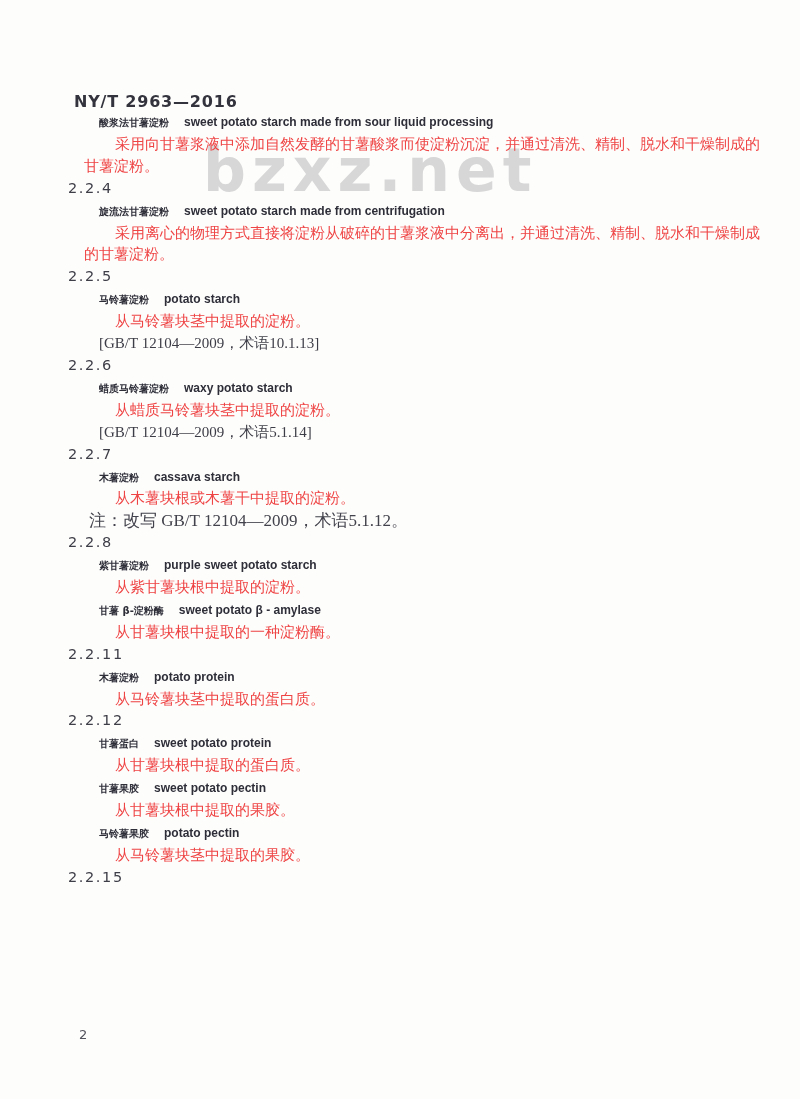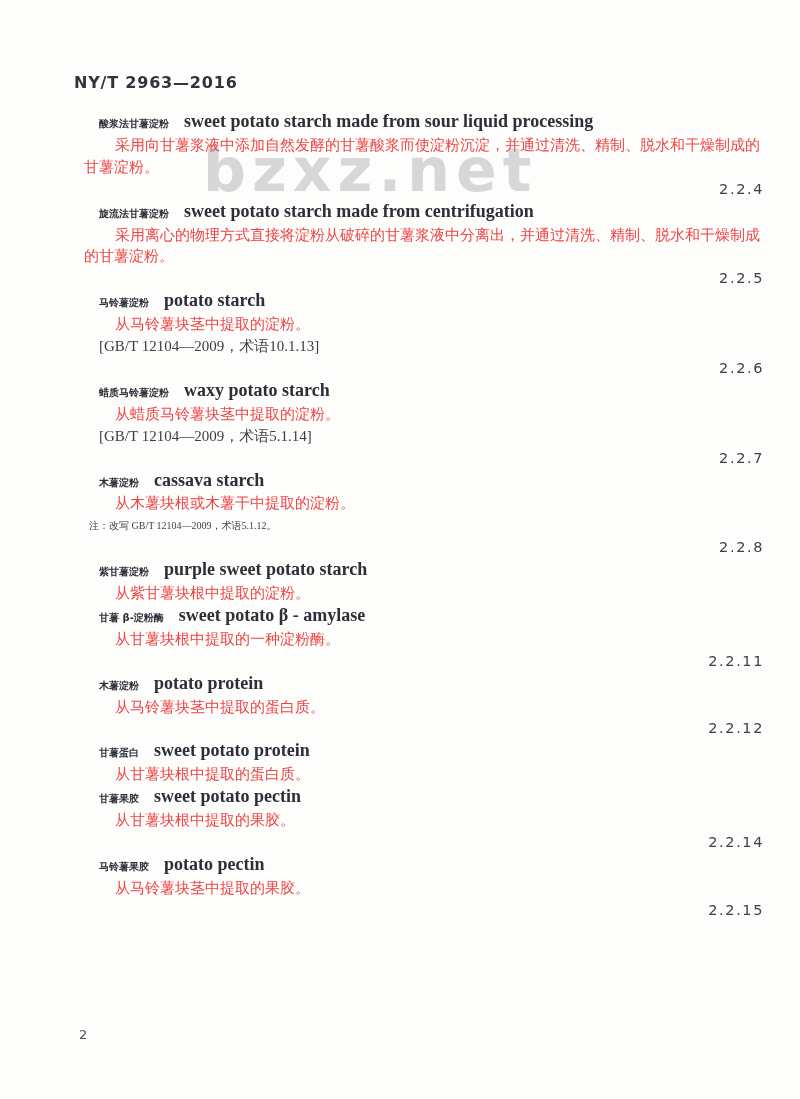--- a/index.html
+++ b/index.html
@@ -5,49 +5,49 @@
   html,body { margin:0; padding:0; background:#ffffff; }
   .page {
     position:relative;
     width:800px; height:1099px;
     background:#fdfdfc;
     overflow:hidden;
     font-family:"Liberation Serif","DejaVu Serif",serif;
     color:#3c3c46;
   }
   .doc-code {
-    position:absolute; left:74px; top:73px;
+    position:absolute; left:74px; top:92px;
     font-family:"DejaVu Sans","Liberation Sans",sans-serif;
     font-size:16px; font-weight:600; letter-spacing:0.8px;
     color:#33333d; z-index:2; white-space:nowrap;
   }
   .watermark {
     position:absolute; left:203px; top:140px;
     font-family:"DejaVu Sans","Liberation Sans",sans-serif;
     font-weight:bold; font-size:60px; line-height:1;
     letter-spacing:6px; color:#d7d7d7;
     z-index:1; user-select:none; white-space:nowrap;
   }
   .content {
     position:absolute; left:68px; top:111px; width:696px;
     z-index:2;
     font-size:15px; line-height:21.9px;
   }
   .content div { white-space:nowrap; }
   .sec-num {
     font-family:"DejaVu Sans","Liberation Sans",sans-serif;
-    font-size:14.5px; letter-spacing:1.6px; color:#3e3e48;text-align:right;
+    font-size:14.5px; letter-spacing:1.6px; color:#3e3e48;
   }
   .term { padding-left:31px; font-weight:bold; color:#2e2e39; }
   .term .zh { font-family:"DejaVu Sans","Liberation Sans",sans-serif; font-size:10px; }
-  .term .en { margin-left:15px; font-family:Liberation Serif, serif; font-size:18px; }
+  .term .en { margin-left:15px; font-family:Liberation Sans, sans-serif; font-size:12px; }
   .def-line { color:#ef4444;margin-left:16px; }
   .def-line.first { padding-left:31px; }
   .ref-line { padding-left:31px; }
-  .note-line { padding-left:21px; font-size:10px; color:#42424c; }
+  .note-line { padding-left:21px; font-size:17px; color:#42424c; }
   .page-number {
     position:absolute; left:79px; top:1027px;
     font-family:"DejaVu Sans","Liberation Sans",sans-serif;
     font-size:13px; color:#52525c; z-index:2;
   }
 </style>
 </head>
 <body>
 
 <div class="page">
@@ -100,21 +100,20 @@
       <div class="entry">
         <div class="sec-num">2.2.12</div>
         <div class="term"><span class="zh">甘薯蛋白</span><span class="en">sweet potato protein</span></div>
         <div class="def-line first">从甘薯块根中提取的蛋白质。</div>
       </div>
       <div class="entry">
         <div class="term"><span class="zh">甘薯果胶</span><span class="en">sweet potato pectin</span></div>
         <div class="def-line first">从甘薯块根中提取的果胶。</div>
       </div>
       <div class="entry">
-        <div class="sec-num">2.2.14</div>
         <div class="term"><span class="zh">马铃薯果胶</span><span class="en">potato pectin</span></div>
         <div class="def-line first">从马铃薯块茎中提取的果胶。</div>
       </div>
       <div class="entry">
         <div class="sec-num">2.2.15</div>
       </div>
     </div>
   <div class="page-number">2</div>
 </div>
 

